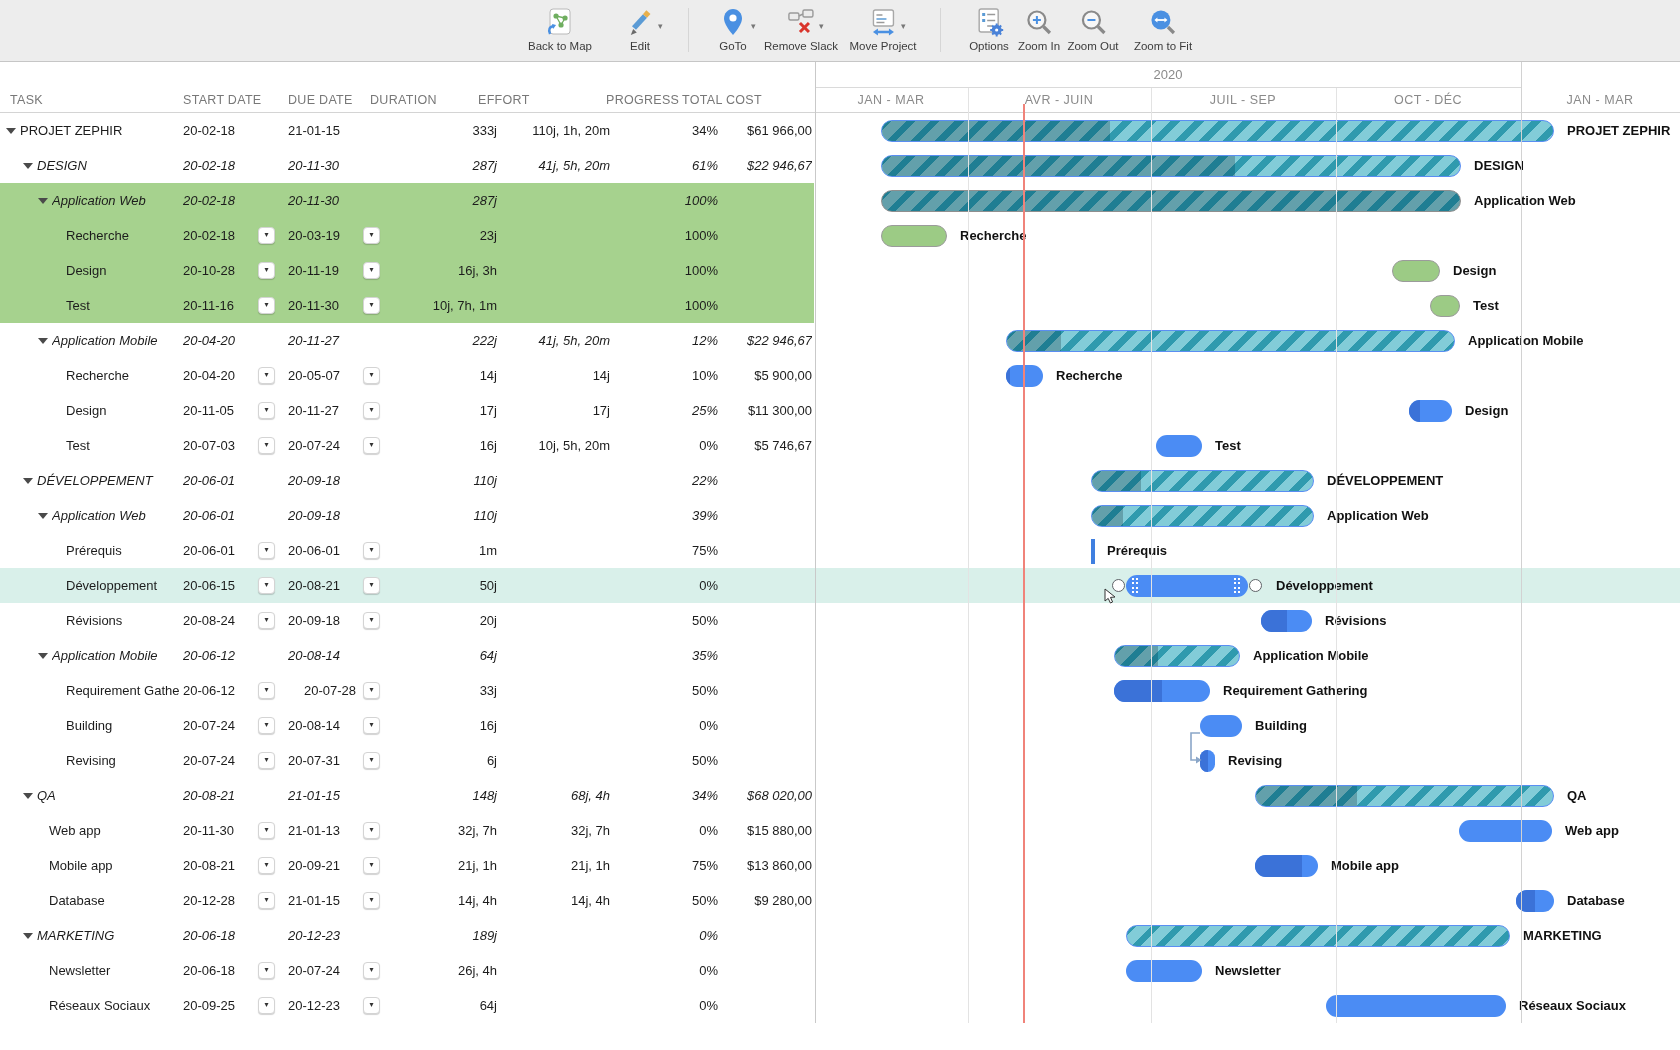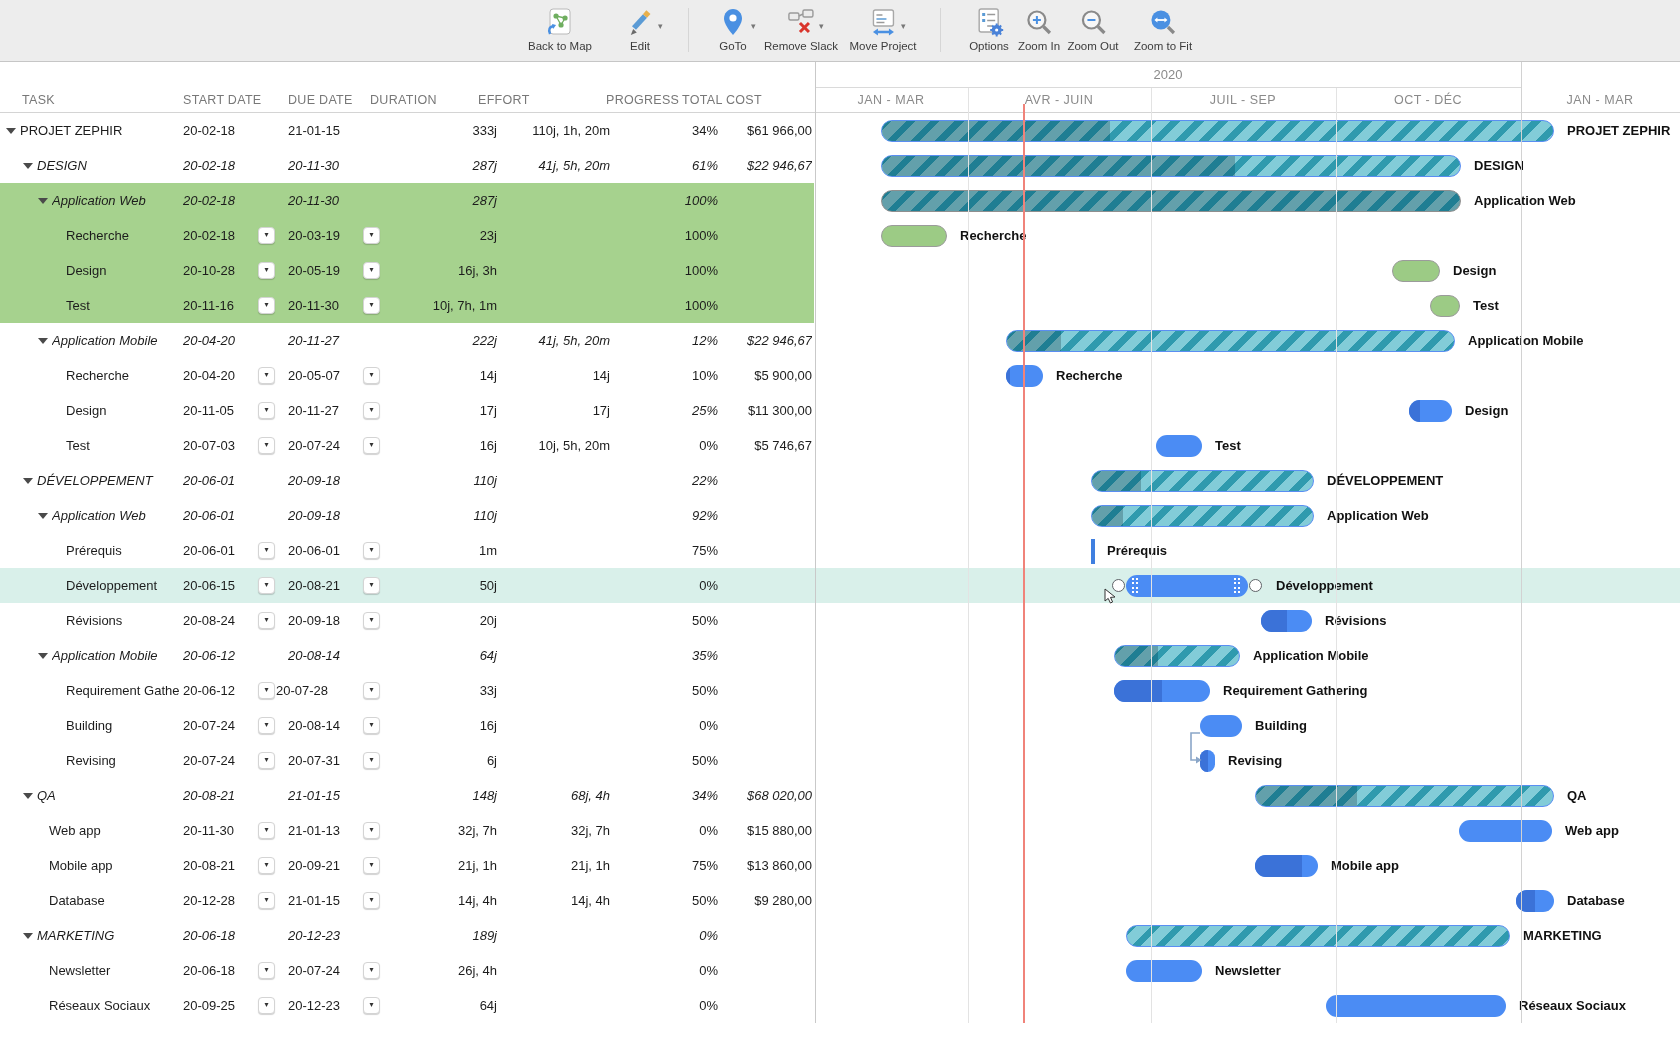--- a/index.html
+++ b/index.html
@@ -168,21 +168,21 @@
           <line x1="20" y1="20" x2="26" y2="26" stroke="#8a8a8a" stroke-width="3.2"></line>
         </svg>
       </div>
       <div class="tb-label">Zoom to Fit</div>
     </div>
     <div class="tb-sep" style="left: 688px;"></div>
     <div class="tb-sep" style="left: 940px;"></div>
   </div>
 
 <div id="header-layer">
-    <div class="col-h" style="left: 22px;">TASK</div>
+    <div class="col-h" style="left: 10px;">TASK</div>
     <div class="col-h" style="left: 183px;">START DATE</div>
     <div class="col-h" style="left: 288px;">DUE DATE</div>
     <div class="col-h" style="left: 370px;">DURATION</div>
     <div class="col-h" style="left: 478px;">EFFORT</div>
     <div class="col-h" style="left: 606px;">PROGRESS</div>
     <div class="col-h" style="left: 682px;">TOTAL COST</div>
     <div class="year-band" style="left: 815px; width: 706px;">2020</div>
     <div class="q-label" style="left: 891px;">JAN - MAR</div>
     <div class="q-label" style="left: 1059px;">AVR - JUIN</div>
     <div class="q-label" style="left: 1243px;">JUIL - SEP</div>
@@ -237,21 +237,21 @@
     <div class="dd" style="left: 258px; top: 227px;">▾</div>
     <div class="cell" style="left: 288px; top: 218px; width: 70px;">20-03-19</div>
     <div class="dd" style="left: 363px; top: 227px;">▾</div>
     <div class="cell num" style="left: 397px; top: 218px; width: 100px;">23j</div>
     <div class="cell num" style="left: 498px; top: 218px; width: 112px;"></div>
     <div class="cell num" style="left: 628px; top: 218px; width: 90px;">100%</div>
     <div class="cell num" style="left: 710px; top: 218px; width: 102px;"></div>
     <div class="cell" style="left: 66px; top: 253px; width: 114px;">Design</div>
     <div class="cell" style="left: 183px; top: 253px; width: 70px;">20-10-28</div>
     <div class="dd" style="left: 258px; top: 262px;">▾</div>
-    <div class="cell" style="left: 288px; top: 253px; width: 70px;">20-05-19</div>
+    <div class="cell" style="left: 288px; top: 253px; width: 70px;">20-11-19</div>
     <div class="dd" style="left: 363px; top: 262px;">▾</div>
     <div class="cell num" style="left: 397px; top: 253px; width: 100px;">16j, 3h</div>
     <div class="cell num" style="left: 498px; top: 253px; width: 112px;"></div>
     <div class="cell num" style="left: 628px; top: 253px; width: 90px;">100%</div>
     <div class="cell num" style="left: 710px; top: 253px; width: 102px;"></div>
     <div class="cell" style="left: 66px; top: 288px; width: 114px;">Test</div>
     <div class="cell" style="left: 183px; top: 288px; width: 70px;">20-11-16</div>
     <div class="dd" style="left: 258px; top: 297px;">▾</div>
     <div class="cell" style="left: 288px; top: 288px; width: 70px;">20-11-30</div>
     <div class="dd" style="left: 363px; top: 297px;">▾</div>
@@ -301,21 +301,21 @@
     <div class="cell num it" style="left: 397px; top: 463px; width: 100px;">110j</div>
     <div class="cell num it" style="left: 498px; top: 463px; width: 112px;"></div>
     <div class="cell num it" style="left: 628px; top: 463px; width: 90px;">22%</div>
     <div class="cell num it" style="left: 710px; top: 463px; width: 102px;"></div>
     <div class="tri" style="left: 38px; top: 513px;"></div>
     <div class="cell it" style="left: 52px; top: 498px; width: 128px;">Application Web</div>
     <div class="cell it" style="left: 183px; top: 498px; width: 70px;">20-06-01</div>
     <div class="cell it" style="left: 288px; top: 498px; width: 70px;">20-09-18</div>
     <div class="cell num it" style="left: 397px; top: 498px; width: 100px;">110j</div>
     <div class="cell num it" style="left: 498px; top: 498px; width: 112px;"></div>
-    <div class="cell num it" style="left: 628px; top: 498px; width: 90px;">92%</div>
+    <div class="cell num it" style="left: 628px; top: 498px; width: 90px;">39%</div>
     <div class="cell num it" style="left: 710px; top: 498px; width: 102px;"></div>
     <div class="cell" style="left: 66px; top: 533px; width: 114px;">Prérequis</div>
     <div class="cell" style="left: 183px; top: 533px; width: 70px;">20-06-01</div>
     <div class="dd" style="left: 258px; top: 542px;">▾</div>
     <div class="cell" style="left: 288px; top: 533px; width: 70px;">20-06-01</div>
     <div class="dd" style="left: 363px; top: 542px;">▾</div>
     <div class="cell num" style="left: 397px; top: 533px; width: 100px;">1m</div>
     <div class="cell num" style="left: 498px; top: 533px; width: 112px;"></div>
     <div class="cell num" style="left: 628px; top: 533px; width: 90px;">75%</div>
     <div class="cell num" style="left: 710px; top: 533px; width: 102px;"></div>
@@ -341,21 +341,21 @@
     <div class="cell it" style="left: 52px; top: 638px; width: 128px;">Application Mobile</div>
     <div class="cell it" style="left: 183px; top: 638px; width: 70px;">20-06-12</div>
     <div class="cell it" style="left: 288px; top: 638px; width: 70px;">20-08-14</div>
     <div class="cell num it" style="left: 397px; top: 638px; width: 100px;">64j</div>
     <div class="cell num it" style="left: 498px; top: 638px; width: 112px;"></div>
     <div class="cell num it" style="left: 628px; top: 638px; width: 90px;">35%</div>
     <div class="cell num it" style="left: 710px; top: 638px; width: 102px;"></div>
     <div class="cell" style="left: 66px; top: 673px; width: 114px;">Requirement Gathering</div>
     <div class="cell" style="left: 183px; top: 673px; width: 70px;">20-06-12</div>
     <div class="dd" style="left: 258px; top: 682px;">▾</div>
-    <div class="cell" style="left: 276px; top: 673px; width: 70px;">20-07-28</div>
+    <div class="cell" style="left: 304px; top: 673px; width: 70px;">20-07-28</div>
     <div class="dd" style="left: 363px; top: 682px;">▾</div>
     <div class="cell num" style="left: 397px; top: 673px; width: 100px;">33j</div>
     <div class="cell num" style="left: 498px; top: 673px; width: 112px;"></div>
     <div class="cell num" style="left: 628px; top: 673px; width: 90px;">50%</div>
     <div class="cell num" style="left: 710px; top: 673px; width: 102px;"></div>
     <div class="cell" style="left: 66px; top: 708px; width: 114px;">Building</div>
     <div class="cell" style="left: 183px; top: 708px; width: 70px;">20-07-24</div>
     <div class="dd" style="left: 258px; top: 717px;">▾</div>
     <div class="cell" style="left: 288px; top: 708px; width: 70px;">20-08-14</div>
     <div class="dd" style="left: 363px; top: 717px;">▾</div>

